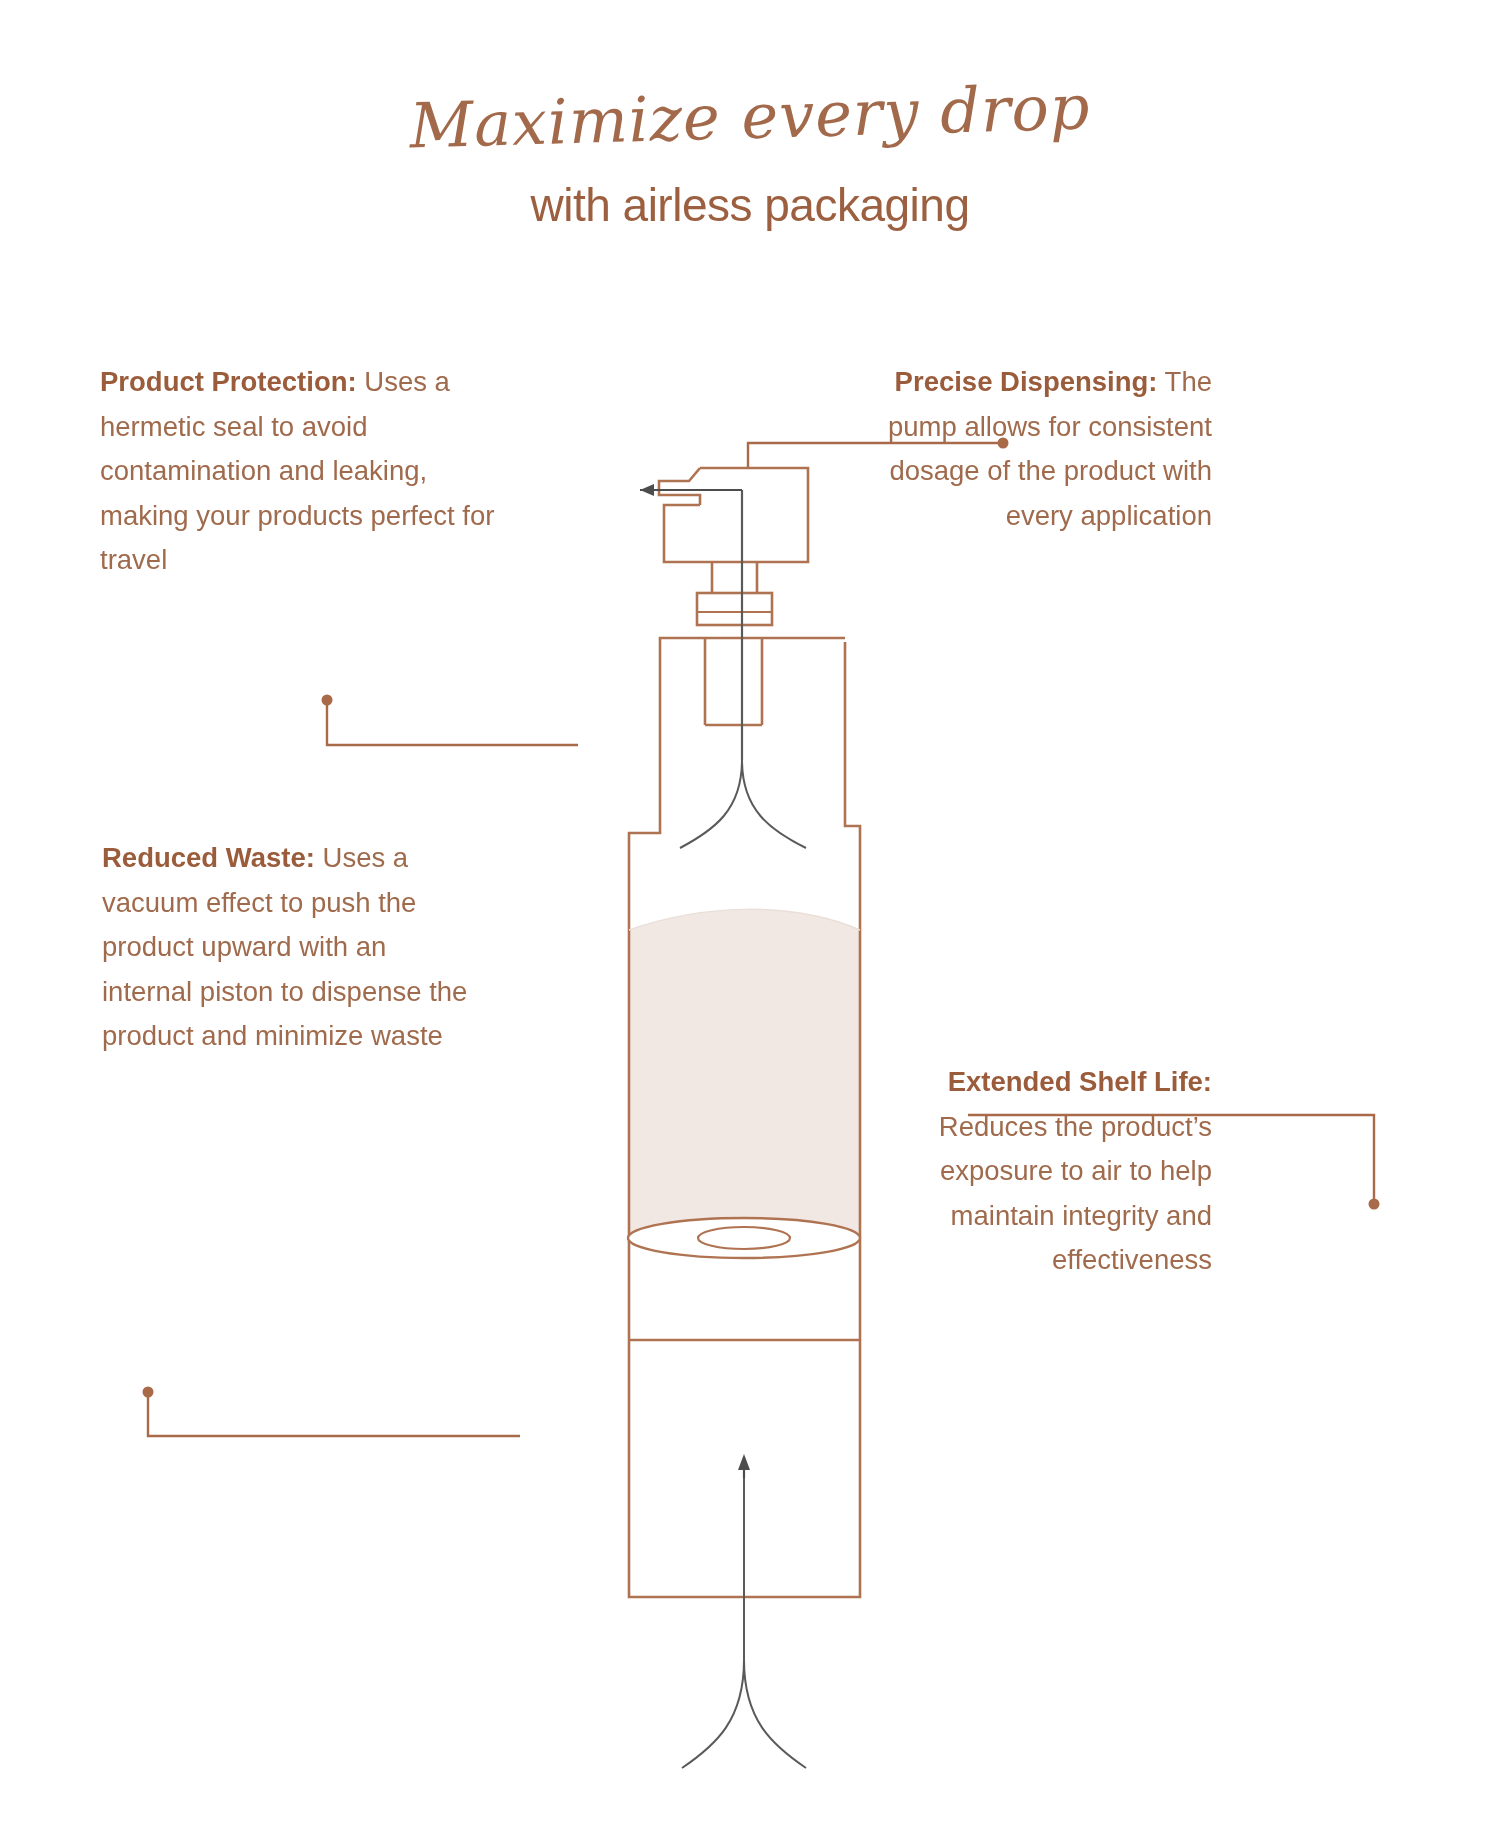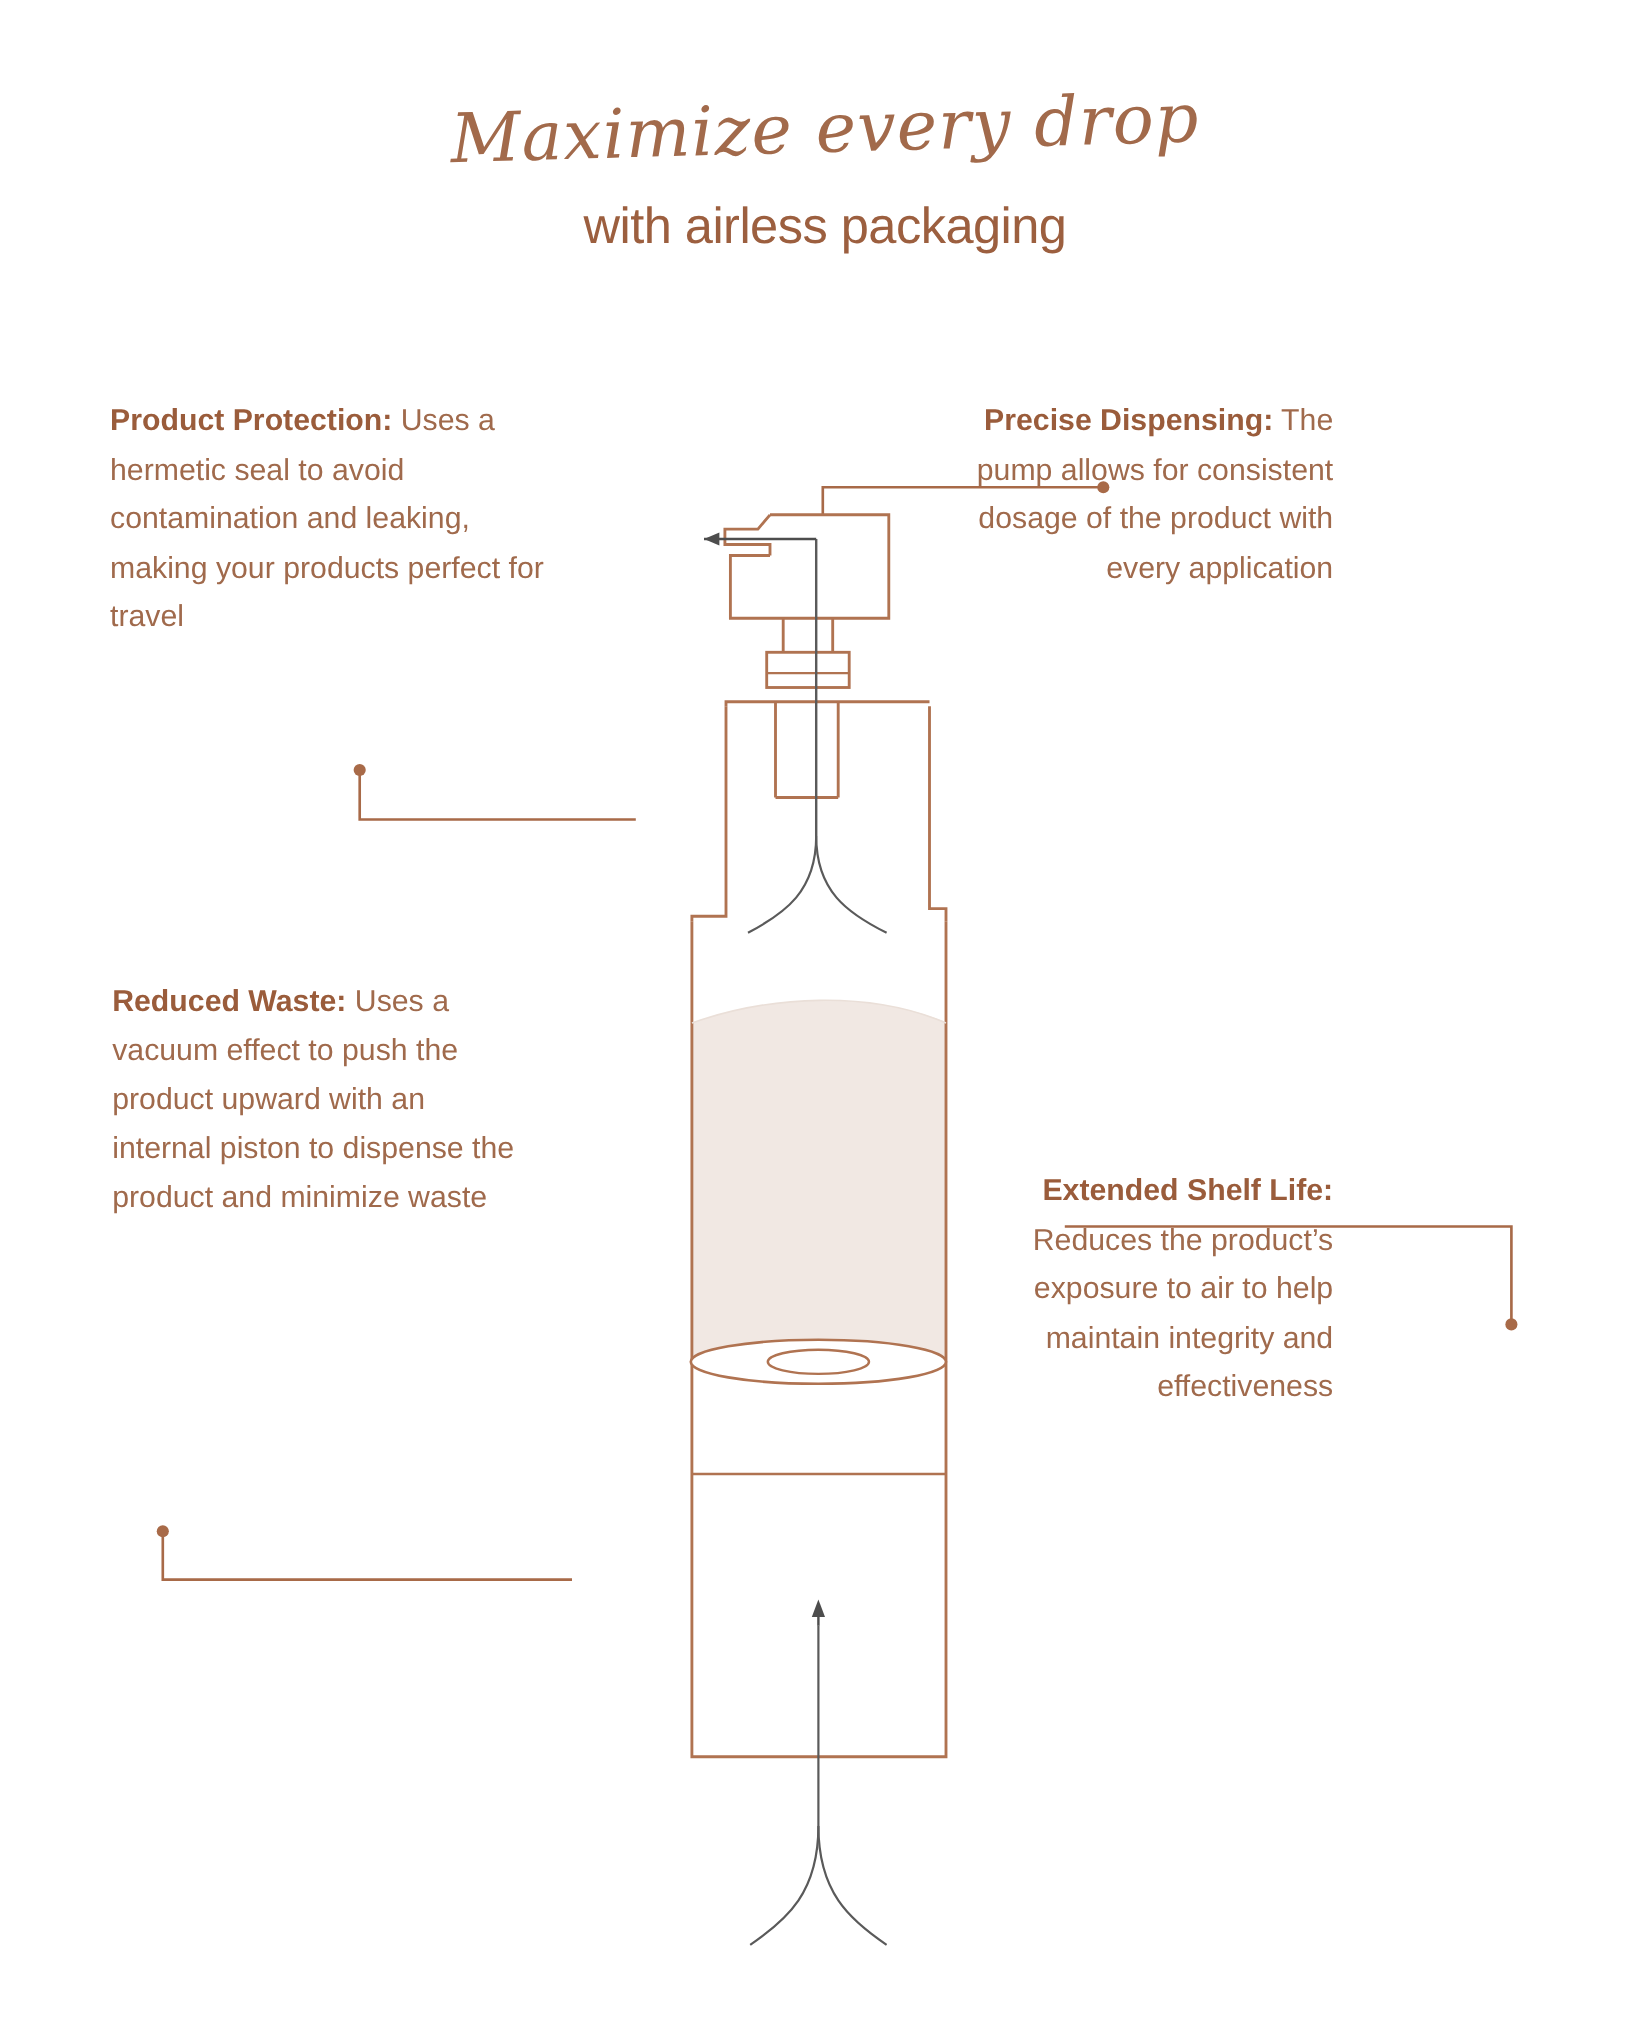--- a/index.html
+++ b/index.html
@@ -48,21 +48,21 @@
   }
   .callout b{
     font-weight:700;
     color:#9a5c3b;
   }
   .callout.left{text-align:left;}
   .callout.right{text-align:right;}
 
   #callout-product-protection{left:100px;top:360px;width:400px;}
   #callout-precise-dispensing{right:288px;top:360px;width:330px;}
-  #callout-reduced-waste{left:102px;top:888px;width:372px;}
+  #callout-reduced-waste{left:102px;top:836px;width:372px;}
   #callout-extended-shelf-life{right:288px;top:1060px;width:330px;}
 
   
   svg.layer{position:absolute;left:0;top:0;width:1500px;height:1847px;overflow:visible;}
 </style>
 </head>
 <body>
 
 <div class="stage">
 

